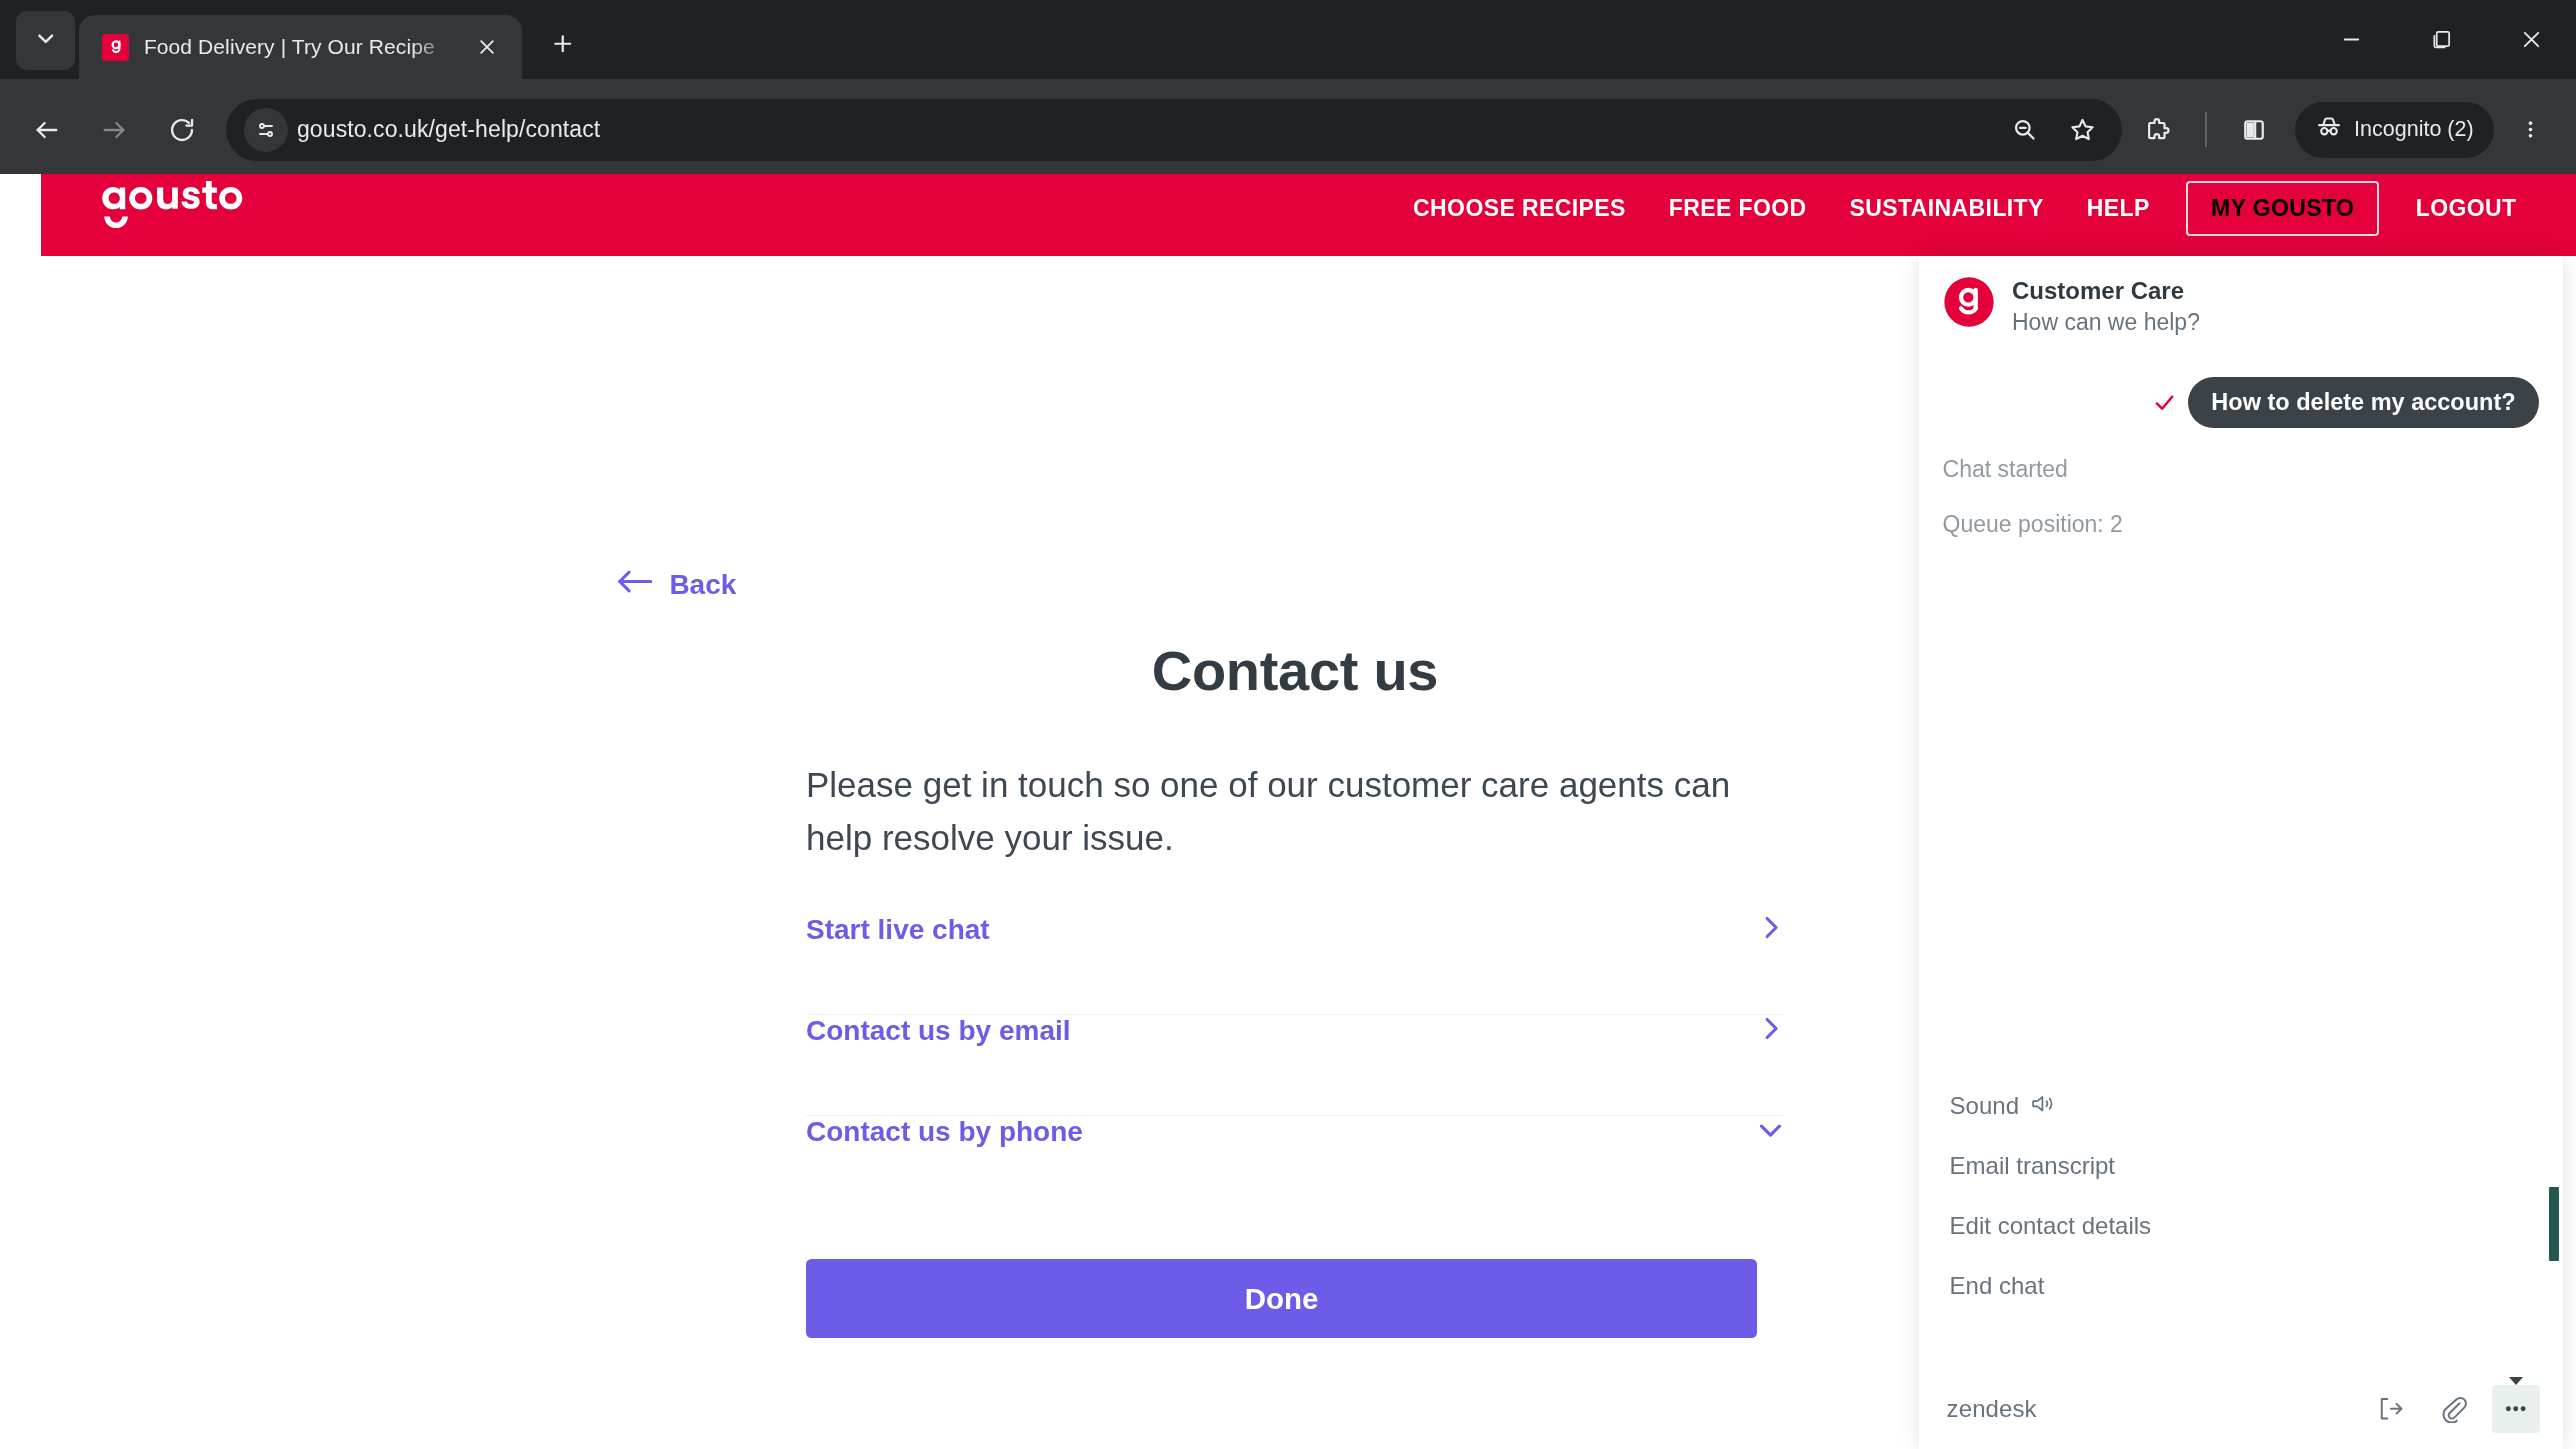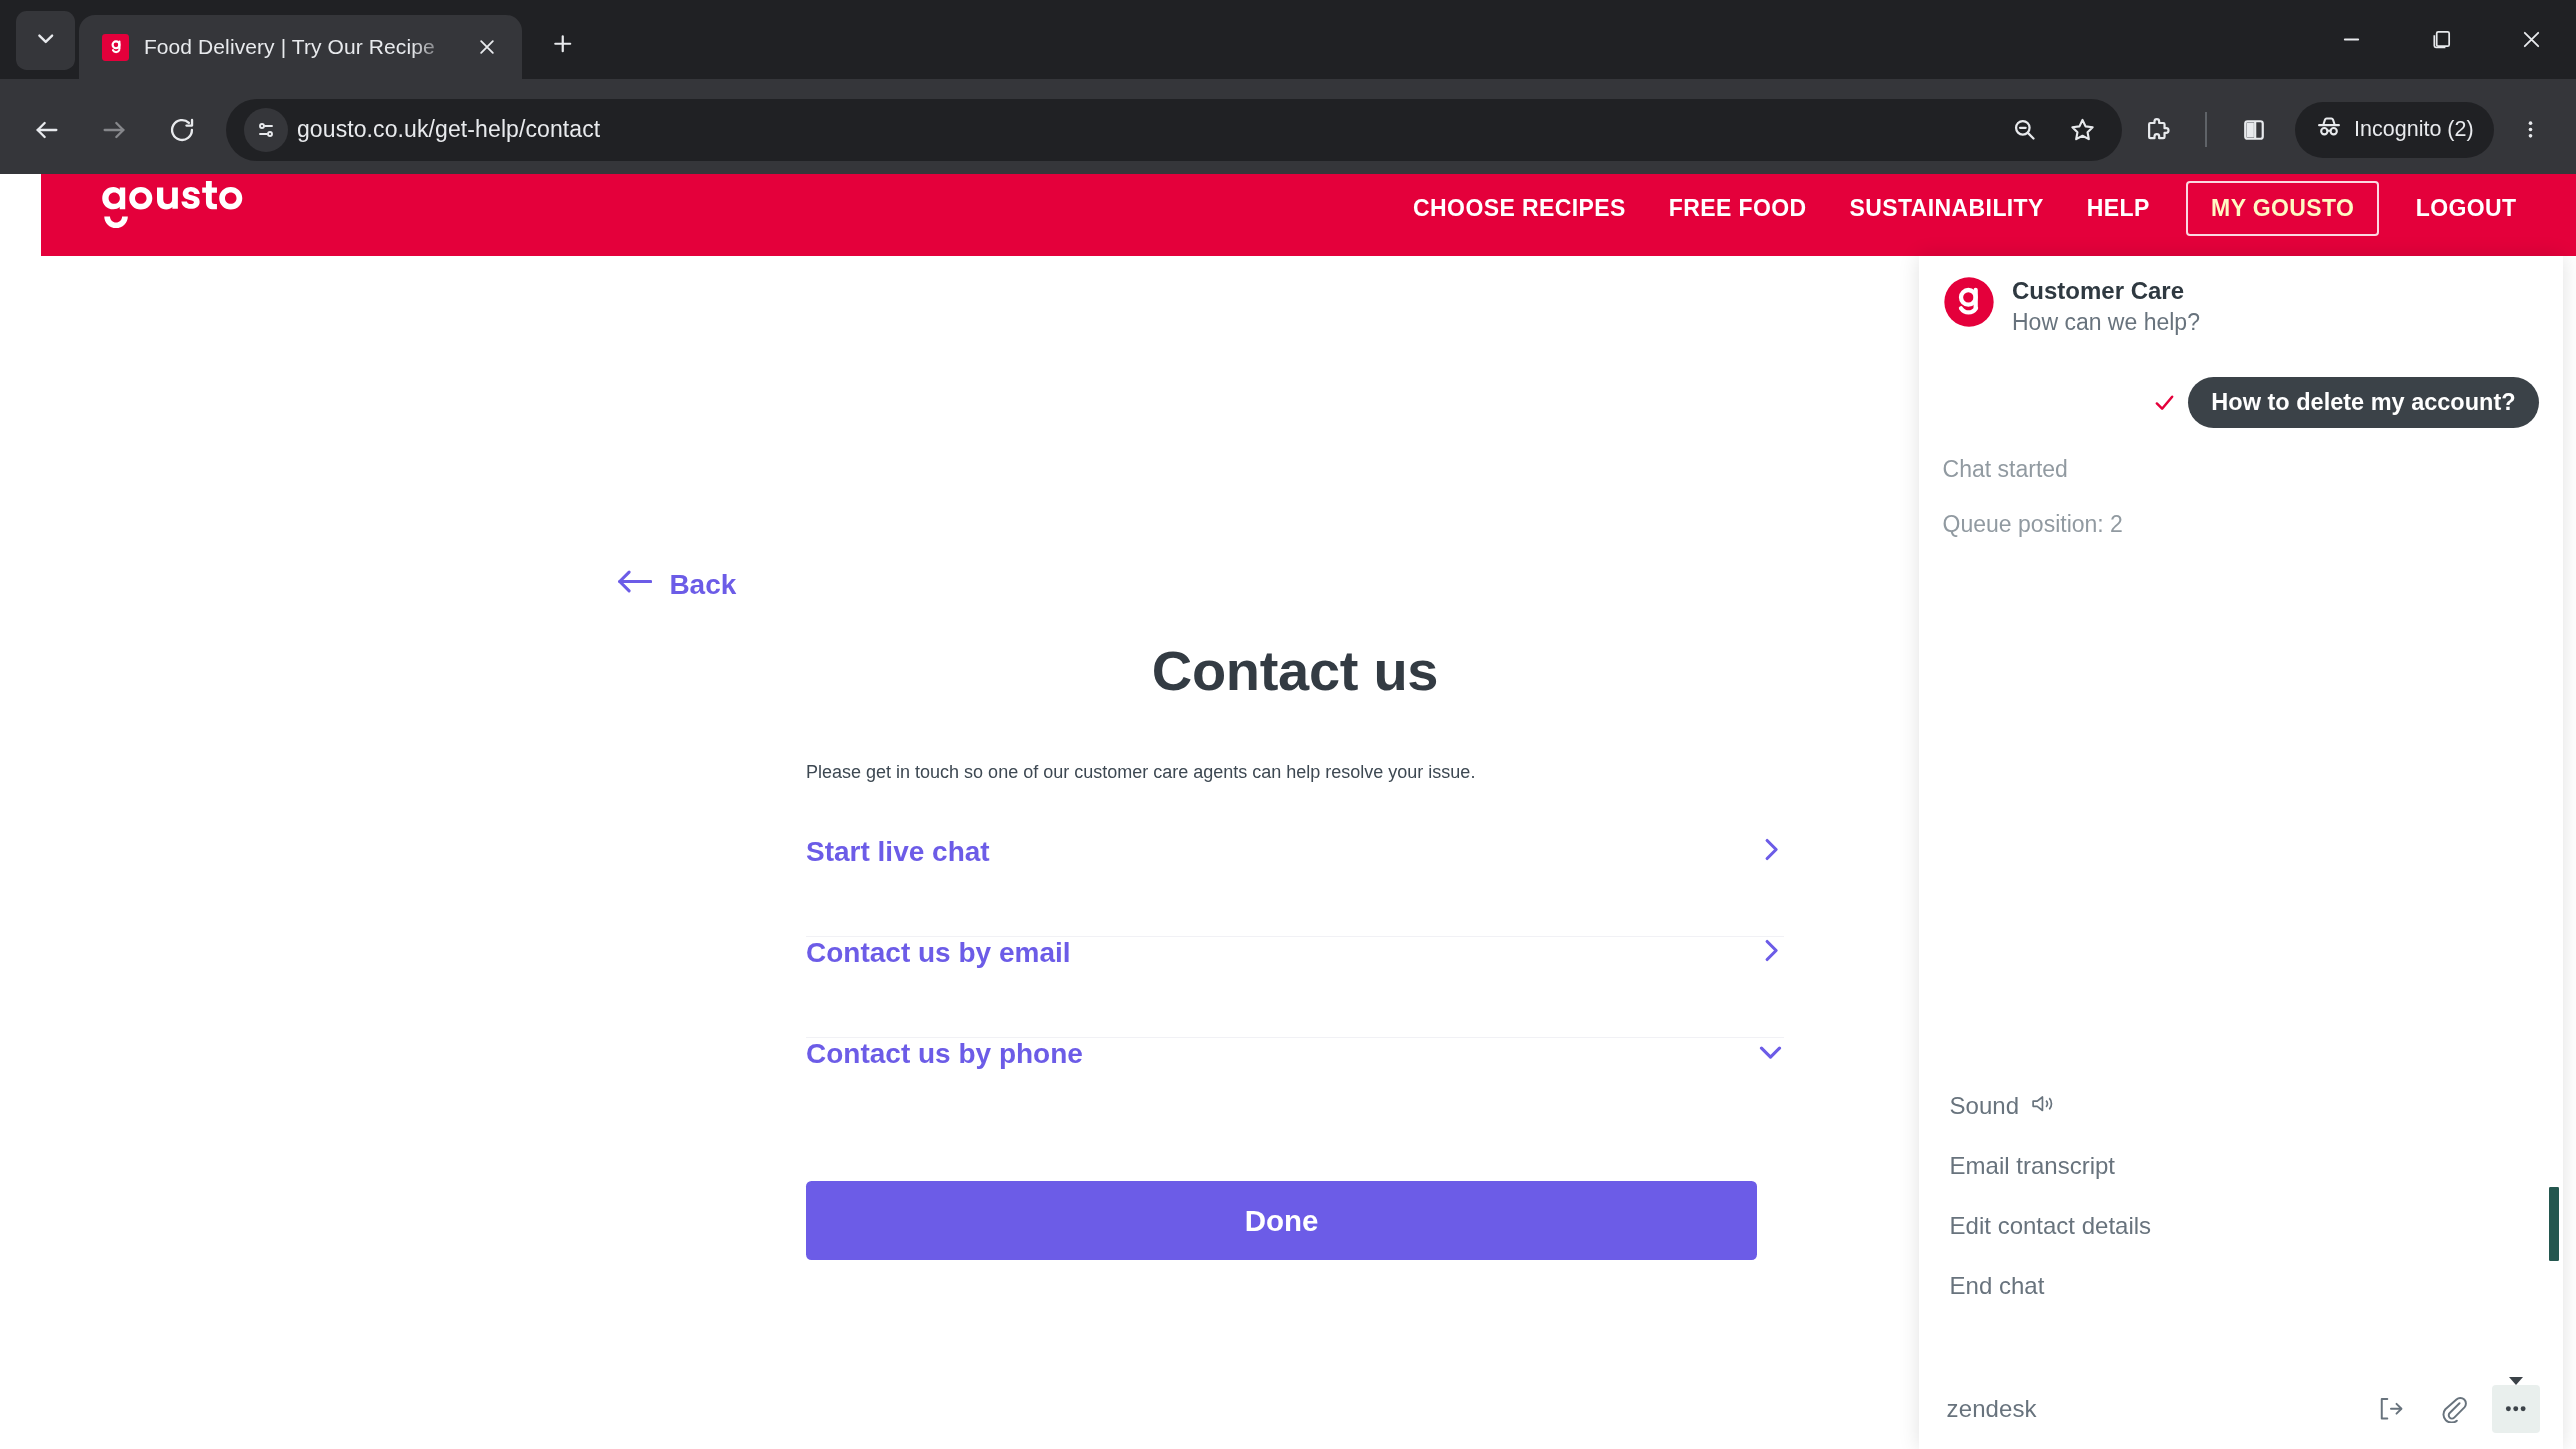--- a/index.html
+++ b/index.html
@@ -90,40 +90,40 @@
   }
   .logo { width: 181px; height: 62px; flex:0 0 181px; }
   .logo svg { width: 100%; height: 100%; }
   .nav-links { margin-left:auto; display:flex; align-items:center; gap: 0; }
   .nav-link {
     color:#fff; font-size: 23px; font-weight: 700; letter-spacing: 0.4px;
     padding: 0 21.5px; cursor:pointer; white-space:nowrap; text-transform: uppercase;
   }
   .nav-btn {
     border: 2px solid rgba(255,255,255,.85); border-radius: 4px;
-    padding: 12px 23px; margin: 0 14.8px; color:#fef9c3; font-size: 23px; font-weight:700;
+    padding: 12px 23px; margin: 0 14.8px; color:#000000; font-size: 23px; font-weight:700;
     letter-spacing:0.4px; cursor:pointer; white-space:nowrap; text-transform: uppercase;
   }
 
   .content { position:relative; height: calc(100% - 82px); }
 
   .back-link {
     position:absolute; left: 617px; top: 312px;
     display:flex; align-items:center; gap: 17.4px; cursor:pointer;
   }
   .back-link svg { width: 35px; height: 27px; }
   .back-link span { color:#6C5CE7; font-size: 28px; font-weight: 700; }
 
   .panel { position:absolute; left: 782px; top: 382px; width: 1026px; }
   .page-title {
     font-size: 56px; font-weight: 700; color:#333b43; letter-spacing:-0.3px;
     text-align:center; margin-bottom: 56px;
   }
   .intro {
-    font-size: 18px; line-height: 1.5; color:#3d4852; width: 926px;
+    font-size: 35px; line-height: 1.5; color:#3d4852; width: 926px;
     margin: 4px 0 0 24px;
   }
 
   .options { margin-top: 50px; padding: 0 24px; }
   .option-row {
     display:flex; justify-content:space-between;
     height: 101px; cursor:pointer; border-bottom: 1.3px solid #f1f1f5; gap: 24px;
   }
   .option-row:last-child { border-bottom: none; }
   .option-label { color:#6C5CE7; font-size: 28px; font-weight: 700; }

